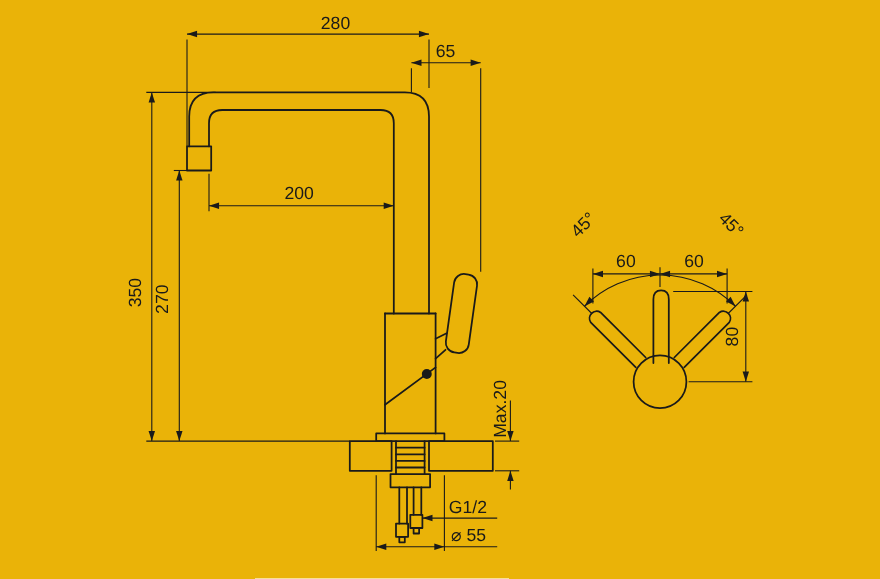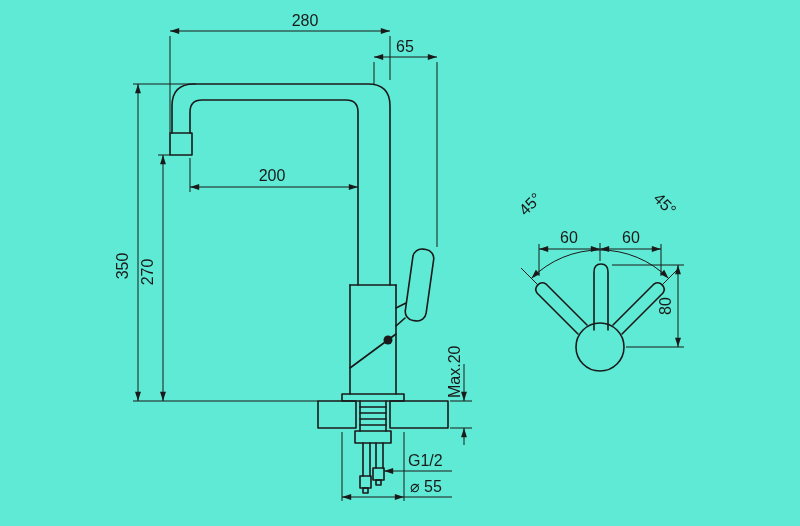--- a/index.html
+++ b/index.html
@@ -7,21 +7,21 @@
     padding: 0;
     background: #ffffff;
     width: 800px;
     height: 526px;
     font-family: "Liberation Sans", sans-serif;
   }
   .canvas {
     width: 800px;
     height: 526px;
     position: relative;
-    background: #5eead4;
+    background: #eab308;
   }
   svg { display: block; }
   .obj path, .obj line, .obj rect, .obj circle {
     stroke: #1a1a1a;
     stroke-width: 1.6;
     fill: none;
     stroke-linecap: round;
     stroke-linejoin: round;
   }
   .obj .filled { fill: #1a1a1a; stroke: none; }

